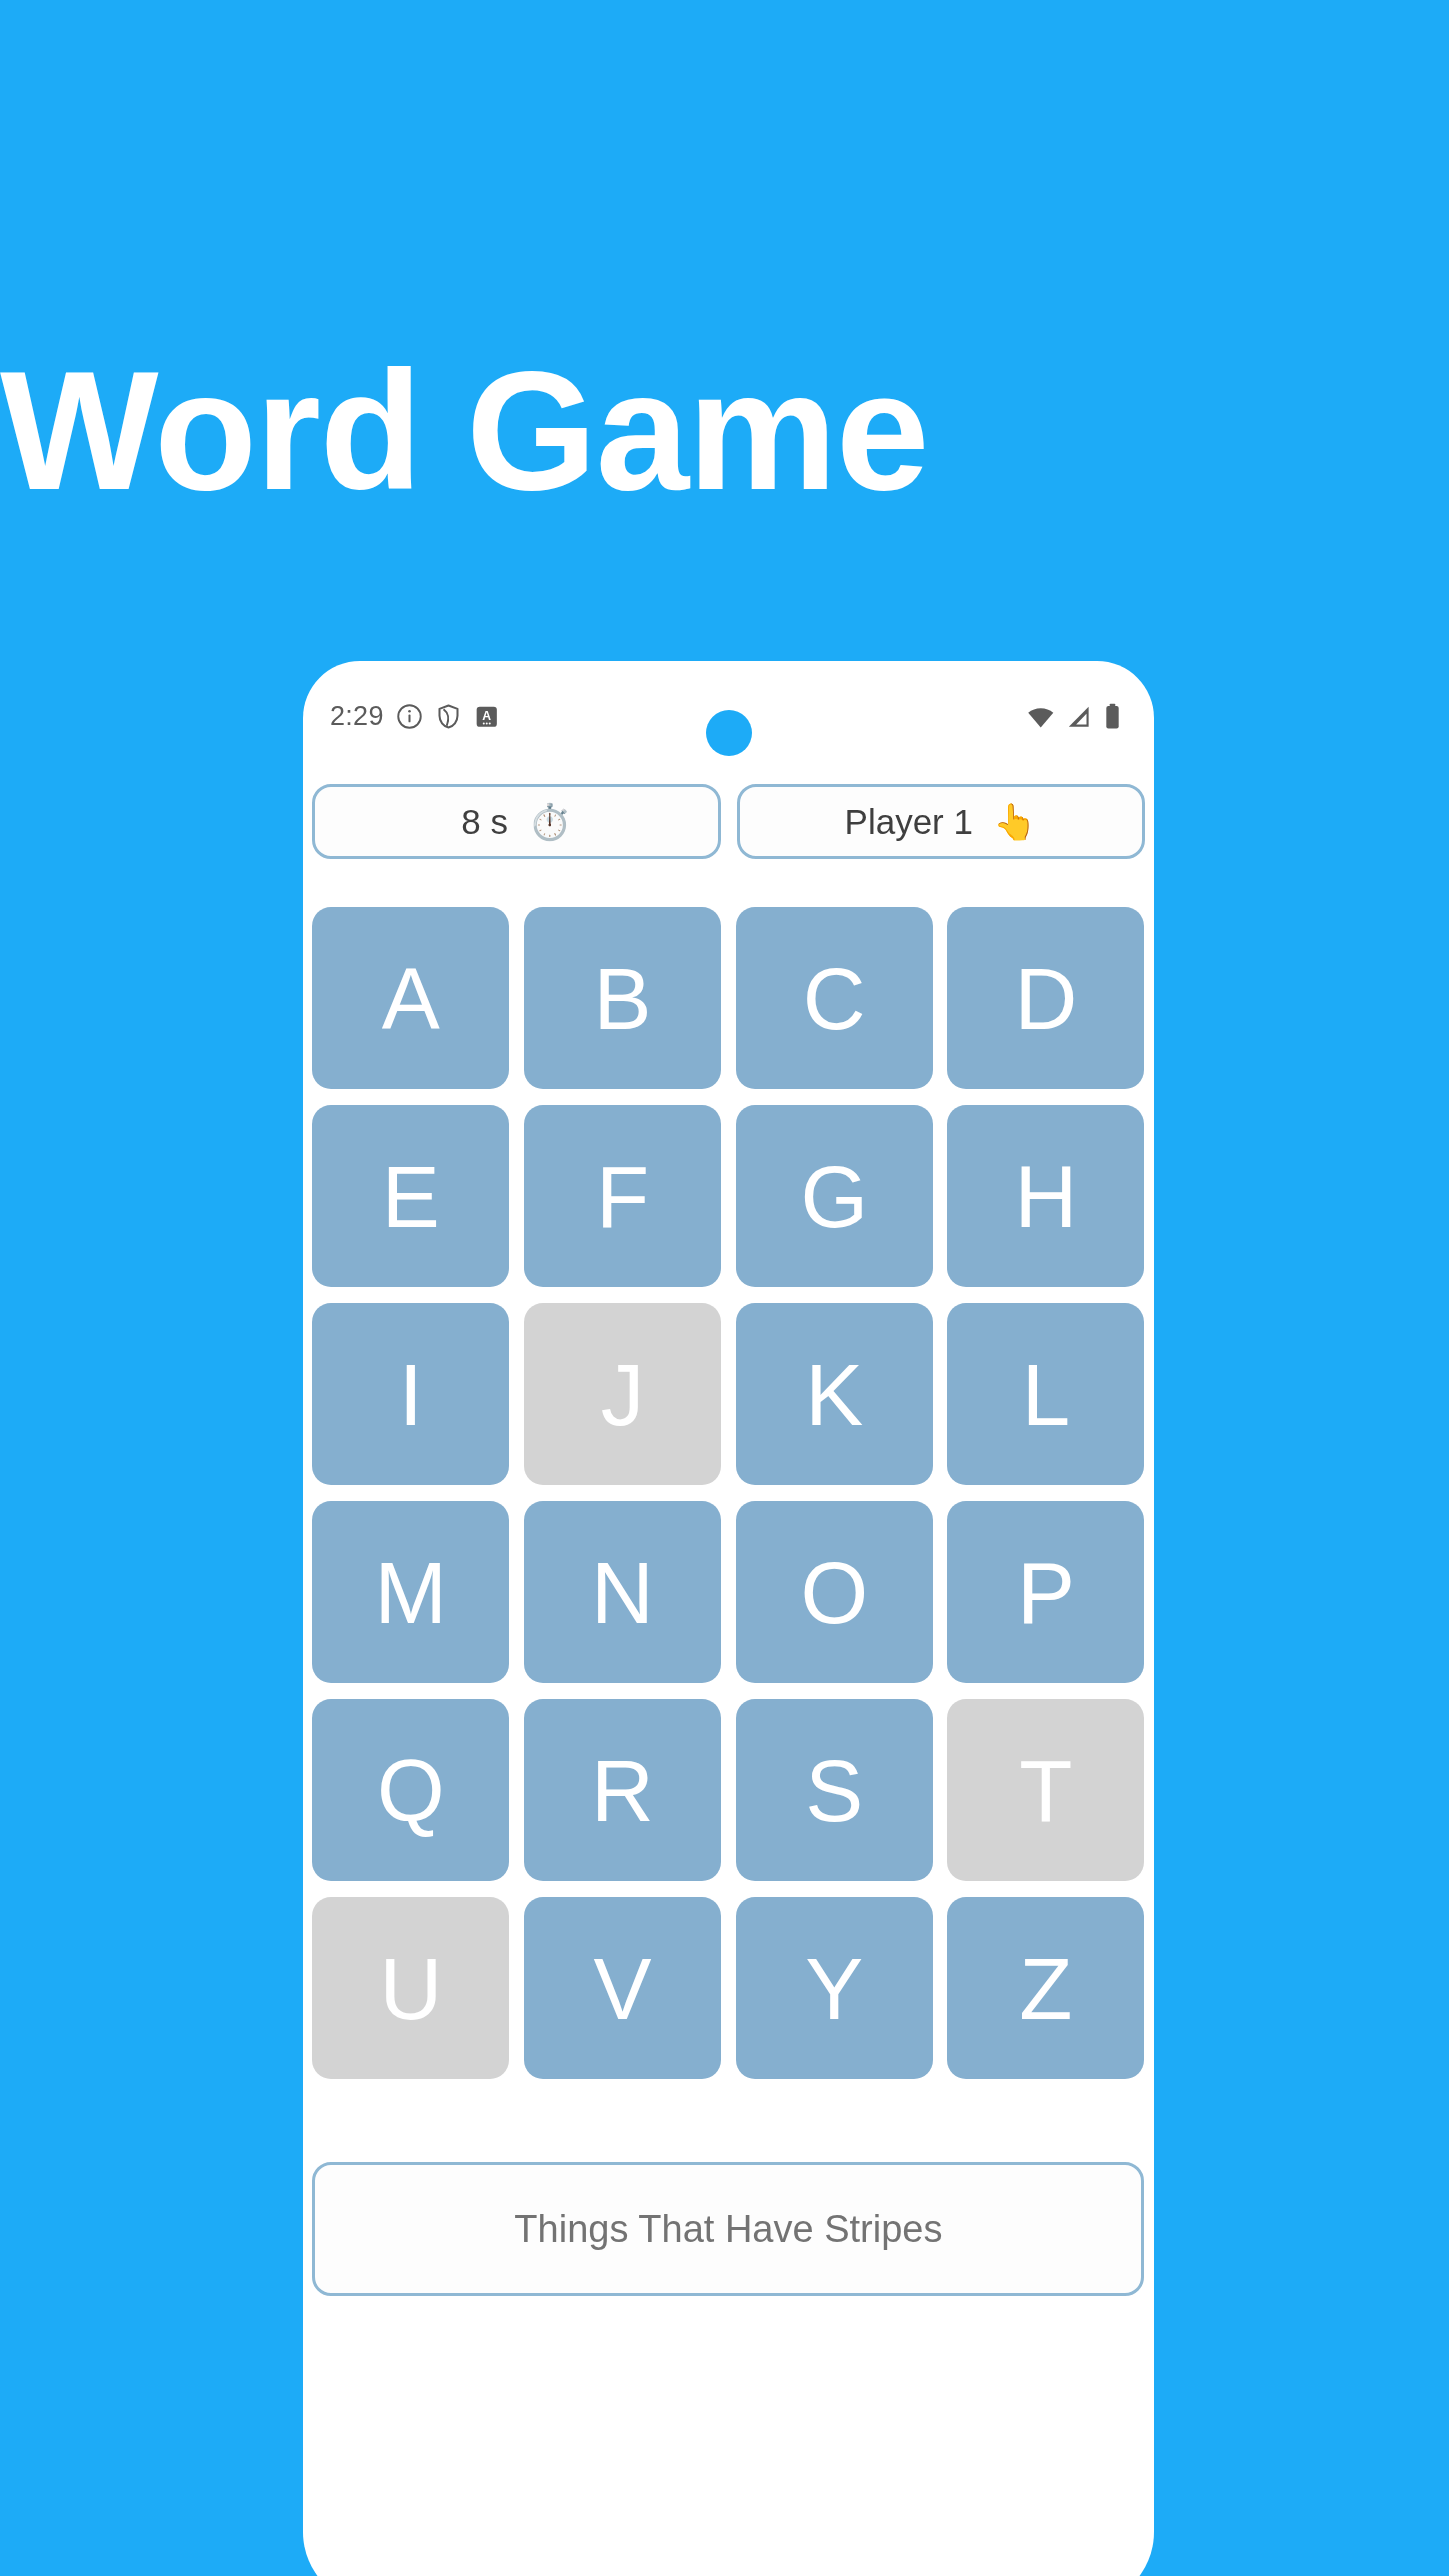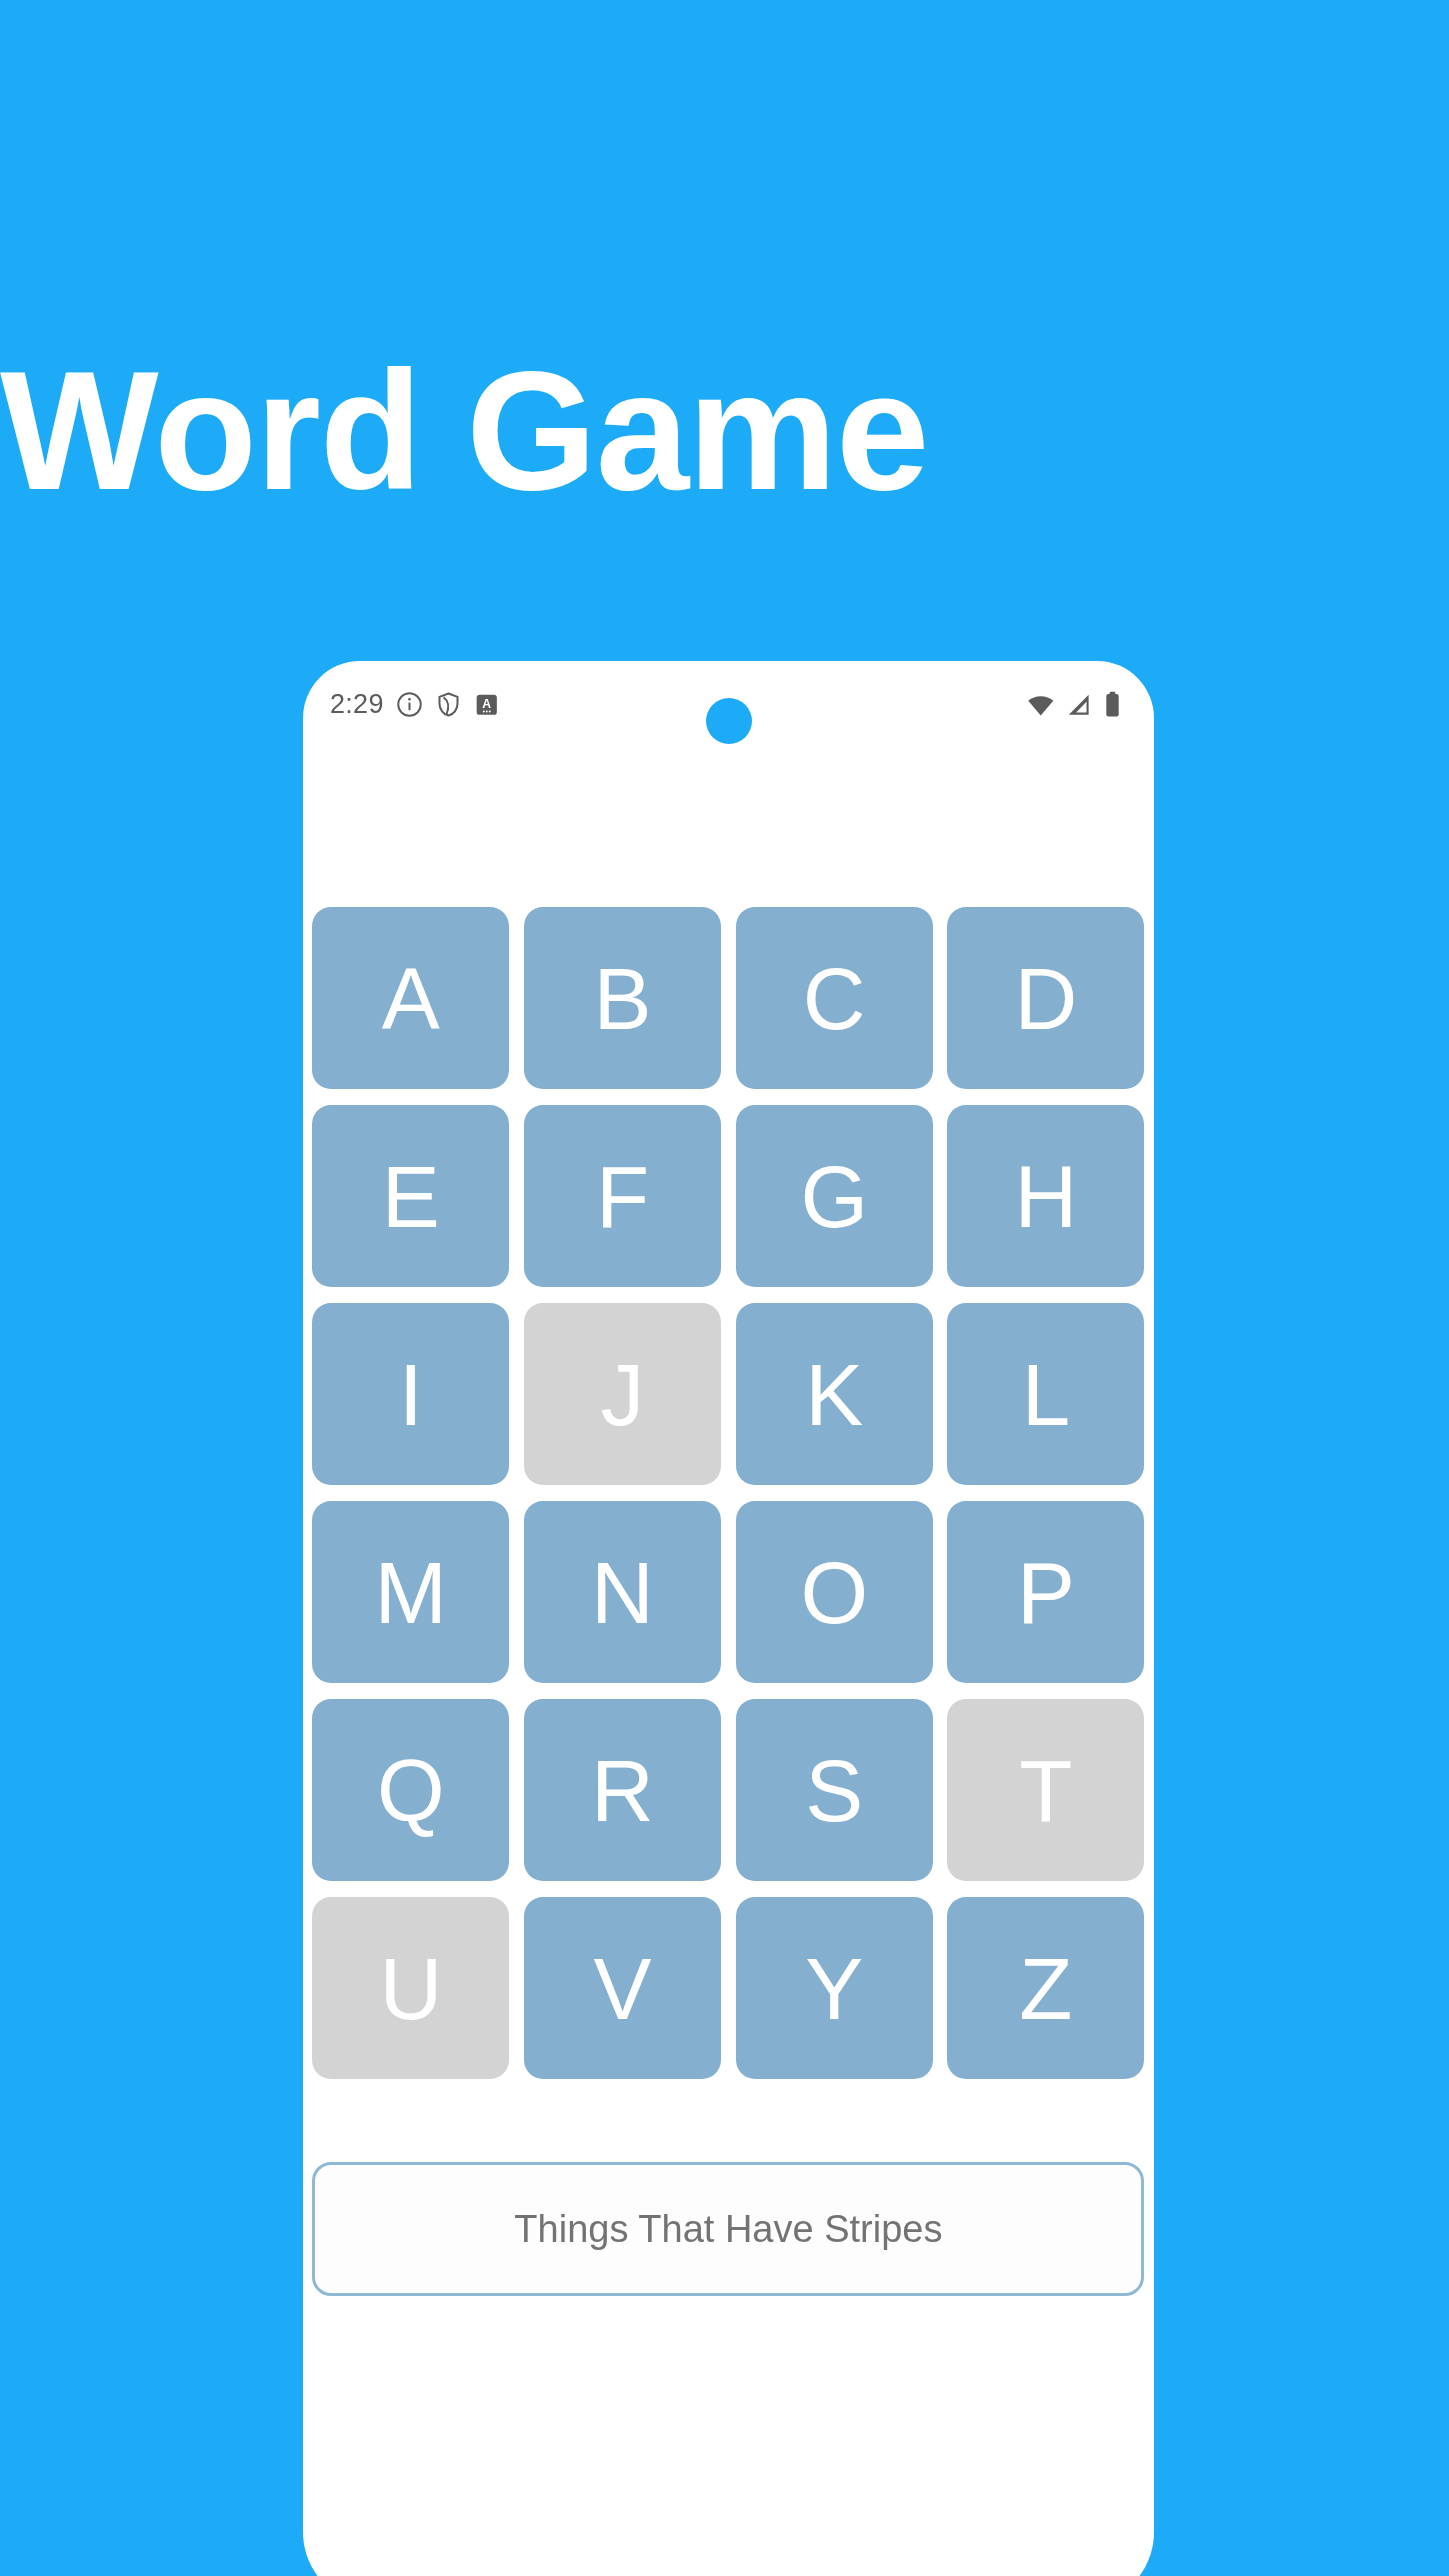--- a/index.html
+++ b/index.html
@@ -29,21 +29,21 @@
     left:303px; top:661px;
     width:851px; height:1945px;
     background:#ffffff;
     border-radius:57px 57px 74px 74px;
     overflow:hidden;
   }
 
   
   .status-bar {
     position:absolute;
-    top:0; left:0; width:100%; height:87px;
+    top:12px; left:0; width:100%; height:87px;
     display:flex; align-items:center;
     padding:8px 27px;
   }
   .status-left {
     display:flex; align-items:center; gap:12px;
     flex:0 0 auto;
   }
   .status-clock {
     font-size:27px; color:#5b5b5b; font-weight:400;
     letter-spacing:0.3px;
@@ -190,20 +190,32 @@
       </span>
       <span>
         <svg class="sicon" width="23" height="28" viewBox="0 0 14 24">
           <rect x="4.6" y="1.2" width="4.8" height="2.2" rx="0.7" fill="#5b5b5b"></rect>
           <rect x="1.7" y="3.2" width="10.6" height="19.4" rx="1.8" fill="#5b5b5b"></rect>
         </svg>
       </span>
     </div>
   </div>
 
+  <div class="header-row">
+
+    <div class="info-card">
+      <span class="info-card-label">8 s</span>
+      <span class="info-card-emoji">⏱️</span>
+    </div>
+
+    <div class="info-card">
+      <span class="info-card-label">Player 1</span>
+      <span class="info-card-emoji">👆</span>
+    </div>
+  </div>
 
   <div class="letter-grid" id="letter-grid">
       <div class="tile">A</div>
       <div class="tile">B</div>
       <div class="tile">C</div>
       <div class="tile">D</div>
       <div class="tile">E</div>
       <div class="tile">F</div>
       <div class="tile">G</div>
       <div class="tile">H</div>

